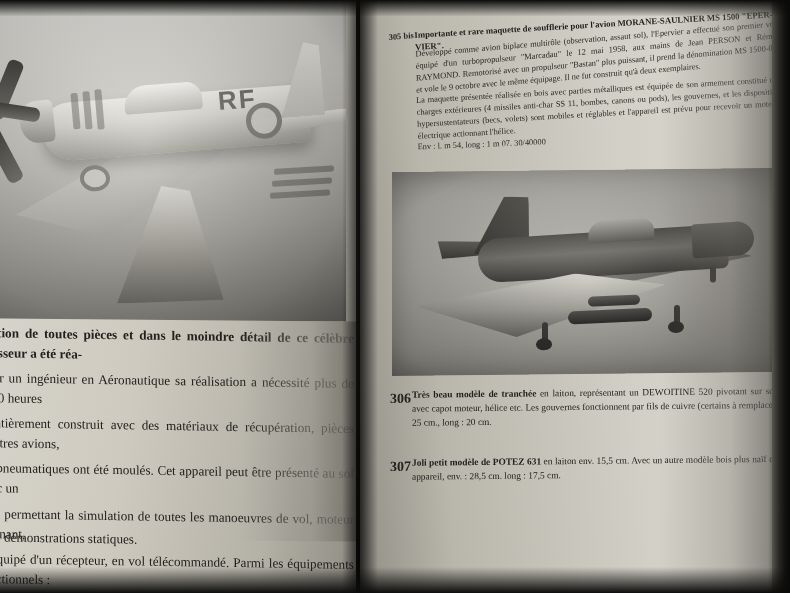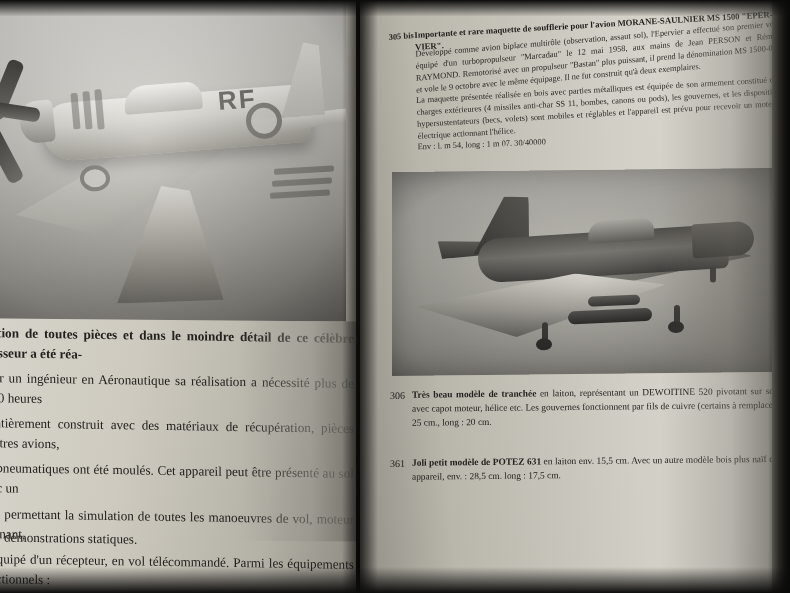--- a/index.html
+++ b/index.html
@@ -429,22 +429,22 @@
     width: 392px;
     font-size: 9.4px;
     color: #23211e;
     line-height: 1.5;
     text-align: justify;
   }
   .lot-entry .ln {
     position: absolute;
     left: -22px;
     top: 0;
-    font-weight: normal;
-    font-size: 10px;
+    font-weight: bold;
+    font-size: 14px;
   }
   .lot-entry b { font-weight: bold; }
   .entry-306 { left: 30px; top: 392px; }
   .entry-307 { left: 30px; top: 460px; }
 
   
   .right-fade {
     position: absolute;
     left: 300px;
     top: 0px;
@@ -548,21 +548,21 @@
           <div class="pr-wheel-b"></div>
           <div class="vign"></div>
         </div>
 
         <div class="lot-entry entry-306">
           <span class="ln">306</span>
           <b>Très beau modèle de tranchée</b><span> en laiton, représentant un DEWOITINE 520 pivotant sur son socle, avec capot moteur, hélice etc. Les gouvernes fonctionnent par fils de cuivre (certains à remplacer). Env : 25 cm., long : 20 cm.</span>
         </div>
 
         <div class="lot-entry entry-307">
-          <span class="ln">361</span>
+          <span class="ln">307</span>
           <b>Joli petit modèle de POTEZ 631</b><span> en laiton env. 15,5 cm. Avec un autre modèle bois plus naïf du même appareil, env. : 28,5 cm. long : 17,5 cm.</span>
         </div>
 
       </div>
 
       <div class="right-fade"></div>
     </div>
 
     <div class="gutter"></div>
     <div class="page-edge"></div>

